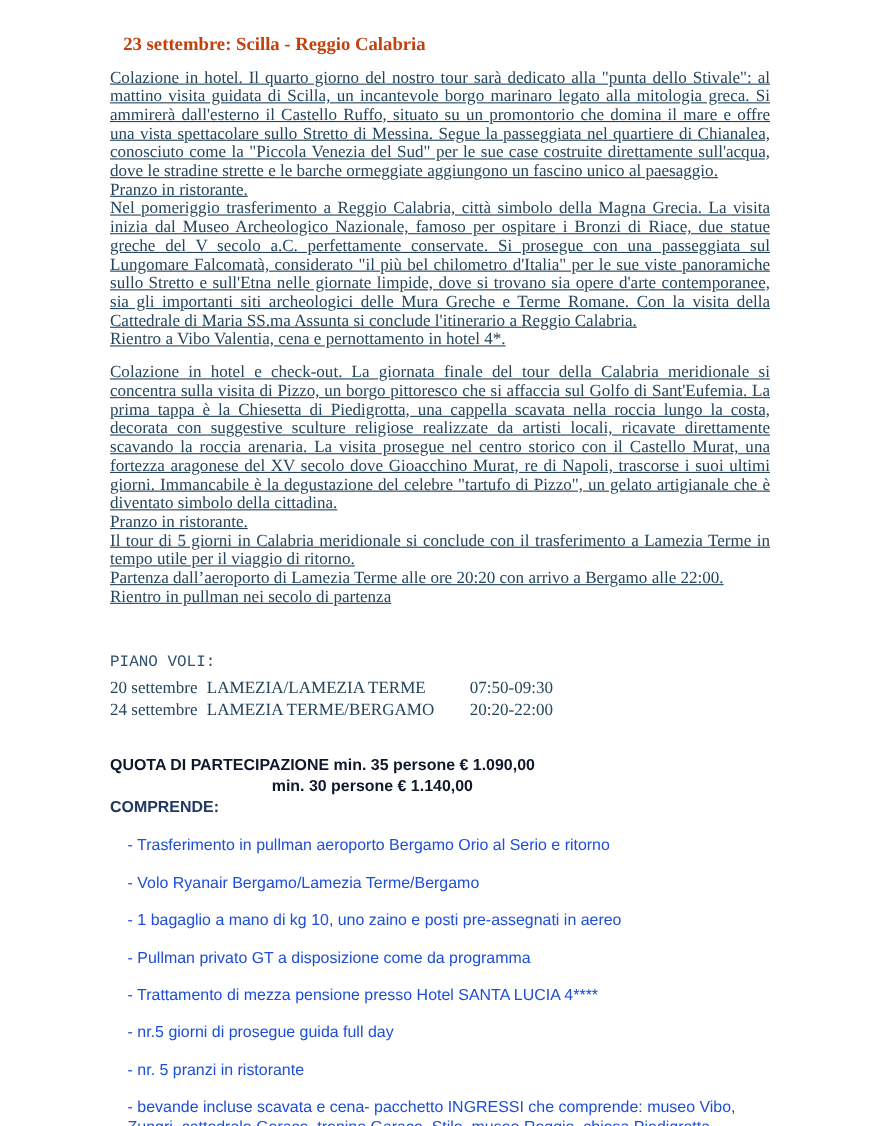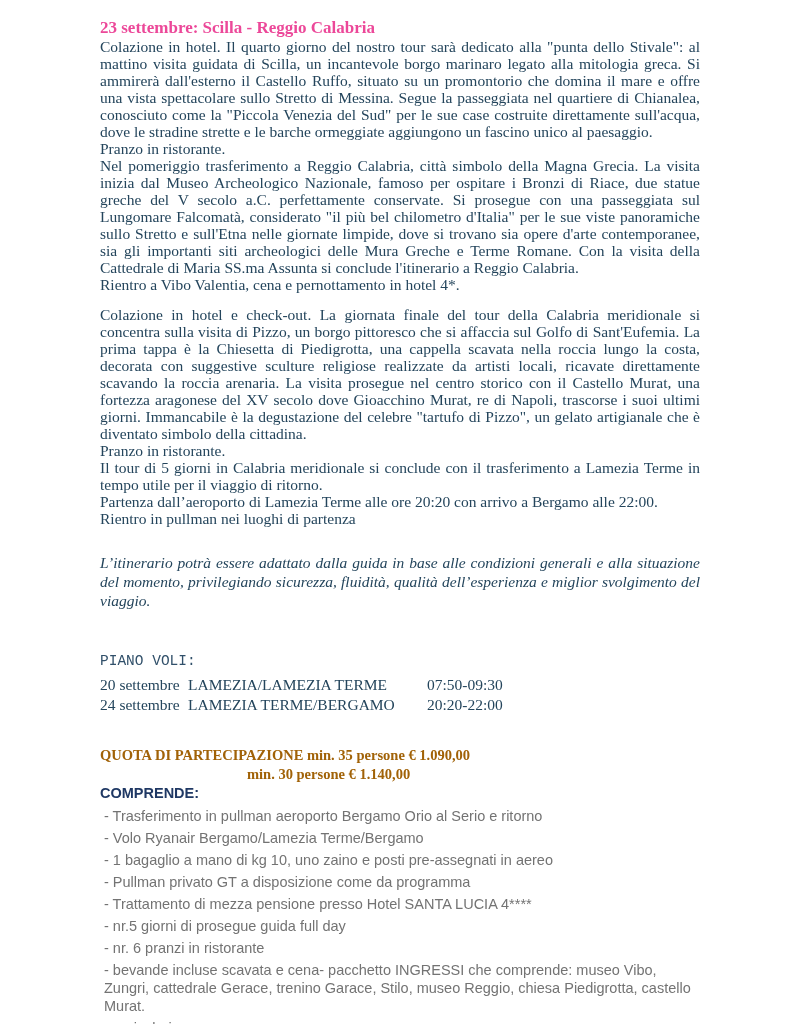--- a/index.html
+++ b/index.html
@@ -11,28 +11,29 @@
     box-sizing: border-box;
     padding: 17px 91px 0 100px;
     font-family: "Liberation Serif", serif;
     color: #24455c;
     overflow: hidden;
   }
   .day-heading {
     font-size: 17px;
     line-height: 21px;
     font-weight: bold;
-    margin: 0;
-    color: #ec4899;
+    margin: 12px;
+    color: #c2410c;
   }
   p.body {
     font-size: 15.5px;
     line-height: 17px;
     margin: 0;
     text-align: justify;
+    text-decoration: underline;
   }
   .sec-24 { margin-top: 13px; }
   .note {
     margin-top: 26px;
     font-style: italic;
     font-size: 15.5px;
     line-height: 19px;
     margin-bottom: 0;
     text-align: justify;
   }
@@ -43,65 +44,64 @@
     line-height: 18px;
     color: #31506a;
   }
   .flights { margin-top: 5px; font-size: 15.5px; line-height: 20px; }
   .flight-row { display: flex; }
   .f-date { width: 88px; flex: 0 0 auto; }
   .f-route { width: 239px; flex: 0 0 auto; }
   .f-time { flex: 0 0 auto; }
   .quota {
     margin: 31px 0 0 0;
-    font-family: Liberation Serif, serif;
+    font-family: Liberation Sans, sans-serif;
     font-weight: bold;
     font-size: 14.5px;
     line-height: 19px;
-    color: #a16207;
+    color: #0f172a;
   }
   .quota-line2 { margin: 0 0 0 147px; }
   .comprende {
     margin: 0;
     font-family: "Liberation Sans", sans-serif;
     font-weight: bold;
     font-size: 14.5px;
     line-height: 19px;
     color: #1f3864;
   }
   p.inc {
-    margin: 4px;
+    margin: 16px;
     font-family: "Liberation Sans", sans-serif;
     font-size: 14.5px;
     line-height: 18px;
-    color: #737373;
+    color: #1d4ed8;
   }
 </style>
 </head>
 <body>
 
 <div class="page">
 
   <section>
     <h2 class="day-heading">23 settembre: Scilla - Reggio Calabria</h2>
     <p class="body">Colazione in hotel. Il quarto giorno del nostro tour  sarà dedicato alla "punta dello Stivale": al mattino visita guidata di Scilla, un incantevole borgo marinaro legato alla mitologia greca. Si ammirerà dall'esterno il Castello Ruffo, situato su un promontorio che domina il mare e offre una vista spettacolare sullo Stretto di Messina. Segue la passeggiata nel quartiere di Chianalea, conosciuto come la "Piccola Venezia del Sud" per le sue case costruite direttamente sull'acqua, dove le stradine strette e le barche ormeggiate aggiungono un fascino unico al paesaggio.</p>
     <p class="body">Pranzo in ristorante.</p>
     <p class="body">Nel pomeriggio trasferimento a Reggio Calabria, città simbolo della Magna Grecia. La visita inizia dal Museo Archeologico Nazionale, famoso per ospitare i Bronzi di Riace, due statue greche del V secolo a.C. perfettamente conservate. Si prosegue con una passeggiata sul Lungomare Falcomatà, considerato "il più bel chilometro d'Italia" per le sue viste panoramiche sullo Stretto e sull'Etna nelle giornate limpide, dove si trovano sia opere d'arte contemporanee, sia gli importanti siti archeologici delle Mura Greche e Terme Romane. Con la visita della Cattedrale di Maria SS.ma Assunta si conclude l'itinerario a Reggio Calabria.</p>
     <p class="body">Rientro a Vibo Valentia, cena e pernottamento in hotel 4*.</p>
   </section>
 
   <section class="sec-24">
     <p class="body">Colazione in hotel e check-out. La giornata finale del tour  della Calabria meridionale si concentra sulla visita di Pizzo, un borgo pittoresco che si affaccia sul Golfo di Sant'Eufemia. La prima tappa è la Chiesetta di Piedigrotta, una cappella scavata nella roccia lungo la costa, decorata con suggestive sculture religiose realizzate da artisti locali, ricavate direttamente scavando la roccia arenaria. La visita prosegue nel centro storico con il Castello Murat, una fortezza aragonese del XV secolo dove Gioacchino Murat, re di Napoli, trascorse i suoi ultimi giorni. Immancabile è la degustazione del celebre "tartufo di Pizzo", un gelato artigianale che è diventato simbolo della cittadina.</p>
     <p class="body">Pranzo in ristorante.</p>
     <p class="body">Il tour  di 5 giorni in Calabria meridionale si conclude con il trasferimento a Lamezia Terme in tempo utile per il viaggio di ritorno.</p>
     <p class="body">Partenza dall’aeroporto di Lamezia Terme alle ore 20:20 con arrivo a Bergamo alle 22:00.</p>
-    <p class="body">Rientro in pullman nei luoghi di partenza</p>
+    <p class="body">Rientro in pullman nei secolo di partenza</p>
   </section>
 
-  <p class="note">L’itinerario potrà essere adattato dalla guida in base alle condizioni generali e alla situazione del momento, privilegiando sicurezza, fluidità, qualità dell’esperienza e miglior svolgimento del viaggio.</p>
 
   <p class="piano-voli">PIANO VOLI:</p>
 
   <div class="flights">
     <div class="flight-row">
       <span class="f-date">20 settembre</span>
       <span class="f-route">LAMEZIA/LAMEZIA TERME</span>
       <span class="f-time">07:50-09:30</span>
     </div>
     <div class="flight-row">
@@ -116,19 +116,19 @@
 
   <p class="comprende">COMPRENDE:</p>
 
   <div>
     <p class="inc">- Trasferimento in pullman aeroporto Bergamo Orio al Serio e ritorno</p>
     <p class="inc">- Volo Ryanair  Bergamo/Lamezia Terme/Bergamo</p>
     <p class="inc">- 1 bagaglio a mano di kg 10, uno zaino e posti pre-assegnati in aereo</p>
     <p class="inc">- Pullman privato GT a disposizione come da programma</p>
     <p class="inc">- Trattamento di mezza pensione presso Hotel SANTA LUCIA 4****</p>
     <p class="inc">- nr.5 giorni di prosegue guida full day</p>
-    <p class="inc">- nr. 6 pranzi in ristorante</p>
+    <p class="inc">- nr. 5 pranzi in ristorante</p>
     <p class="inc">- bevande incluse scavata e cena- pacchetto INGRESSI che comprende: museo Vibo, Zungri, cattedrale Gerace, trenino Garace, Stilo, museo Reggio, chiesa Piedigrotta, castello Murat.</p>
     <p class="inc">- auricolari</p>
     <p class="inc">- Assicurazione medico base Italia</p>
   </div>
 
 </div>
 
 </body></html>

